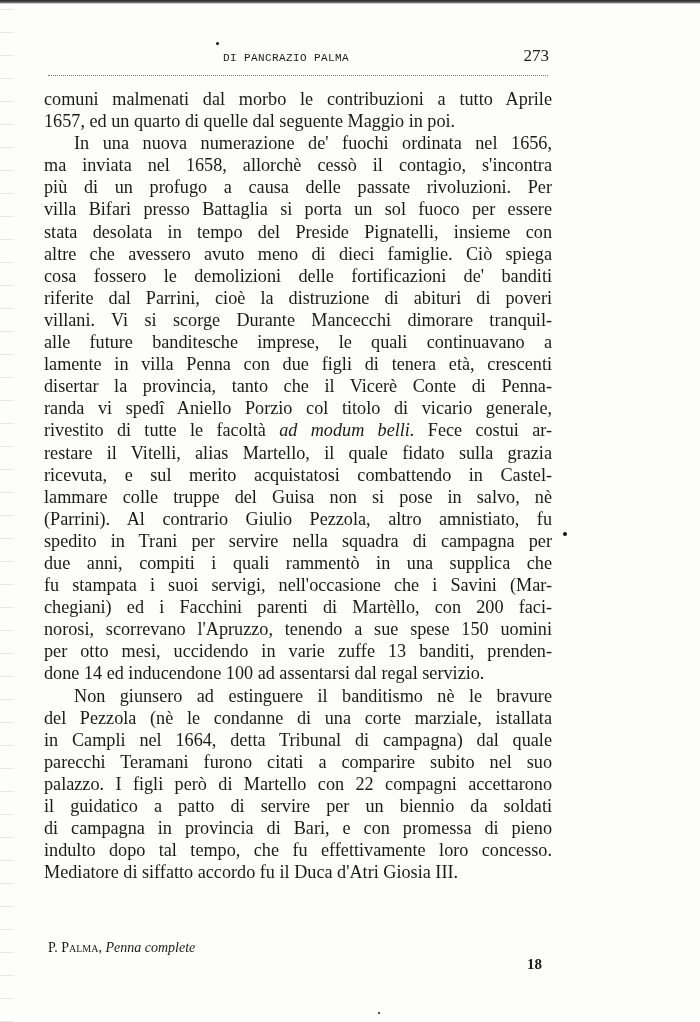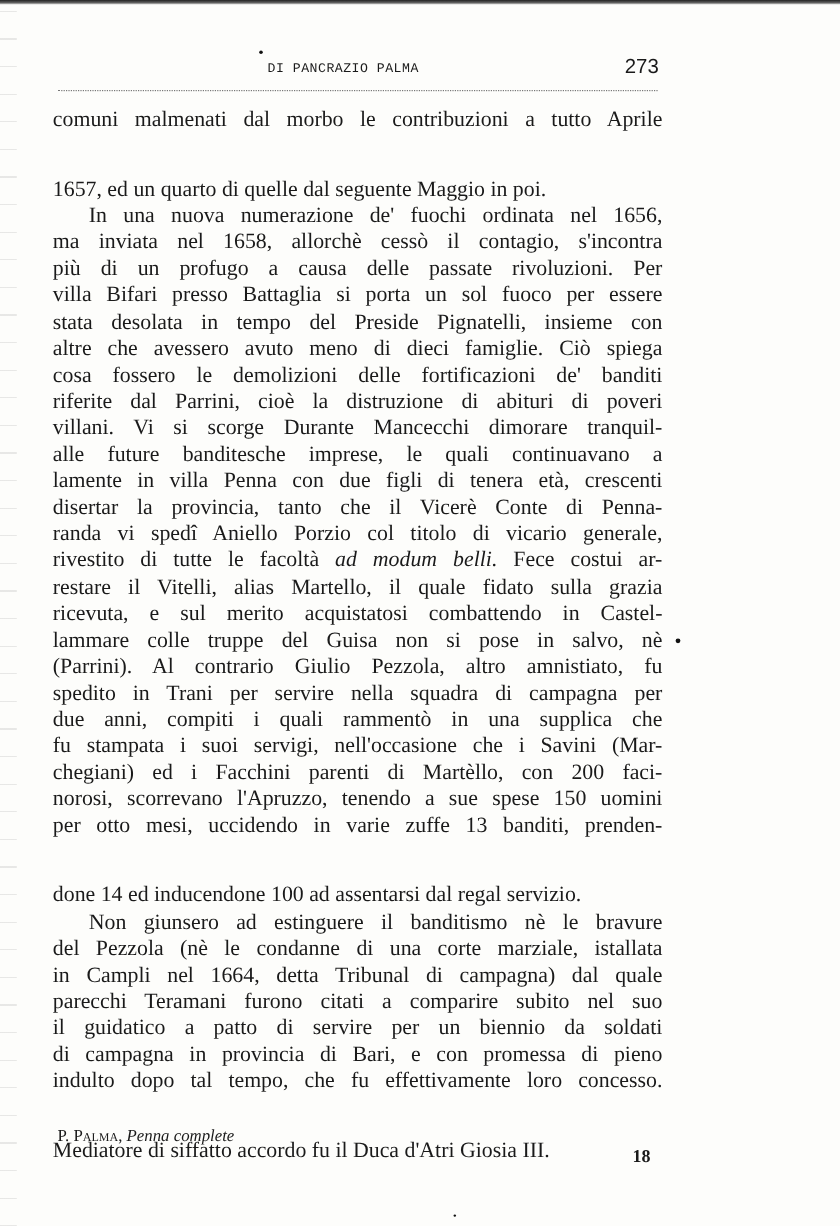--- a/index.html
+++ b/index.html
@@ -22,37 +22,37 @@
   .running-head {
     position: absolute; left: 45px; top: 48px; width: 500px; height: 22px;
   }
   .running-title {
     position: absolute; left: 178px; top: 4px;
     font-family: Liberation Mono, monospace;
     font-size: 11px; letter-spacing: 0.4px; font-variant: small-caps;
   }
   .page-number {
     position: absolute; right: -4px; top: -2px;
-    font-family: Liberation Sans, sans-serif;
+    font-family: Liberation Serif, serif;
     font-size: 17px;
   }
   .rule {
     position: absolute; left: 48px; top: 75px; width: 500px; height: 0;
     border-top: 1px dotted #777;
   }
   .body-text {
     position: absolute; left: 44px; top: 88px; width: 508px;
     font-family: "Liberation Serif", serif;
     font-size: 18.2px;
     line-height: 22.1px;
     text-align: justify;
   }
   .para { margin: 0; text-align: justify; }
   .line { display: block; text-align: justify; text-align-last: justify; white-space: nowrap; }
-  .line.last { text-align-last: left; margin-top: 36px; }
+  .line.last { text-align-last: left; }
   em { font-style: italic; }
   .footer {
     position: absolute; left: 48px; top: 940px; width: 494px; height: 20px;
     font-family: "Liberation Serif", serif;
   }
   .footer-author { position: absolute; left: 0; top: 0; font-size: 14px; }
   .footer-author .sc { font-variant: small-caps; }
   .footer-sig { position: absolute; right: 0; top: 0; font-size: 15px; font-weight: bold; margin-top: 16px; }
   .specks .sp { position: absolute; width: 4px; height: 4px; border-radius: 50%; background: #111; }
 </style>
@@ -98,20 +98,21 @@
     <span class="line">chegiani) ed i Facchini parenti di Martèllo, con 200 faci-</span>
     <span class="line">norosi, scorrevano l'Apruzzo, tenendo a sue spese 150 uomini</span>
     <span class="line">per otto mesi, uccidendo in varie zuffe 13 banditi, prenden-</span>
     <span class="line last">done 14 ed inducendone 100 ad assentarsi dal regal servizio.</span>
   </div>
   <div class="para">
     <span class="line" style="padding-left:30px">Non giunsero ad estinguere il banditismo nè le bravure</span>
     <span class="line">del Pezzola (nè le condanne di una corte marziale, istallata</span>
     <span class="line">in Campli nel 1664, detta Tribunal di campagna) dal quale</span>
     <span class="line">parecchi Teramani furono citati a comparire subito nel suo</span>
+    <span class="line">palazzo. I figli però di Martello con 22 compagni accettarono</span>
     <span class="line">il guidatico a patto di servire per un biennio da soldati</span>
     <span class="line">di campagna in provincia di Bari, e con promessa di pieno</span>
     <span class="line">indulto dopo tal tempo, che fu effettivamente loro concesso.</span>
     <span class="line last">Mediatore di siffatto accordo fu il Duca d'Atri Giosia III.</span>
   </div>
 </div>
 
 <div class="footer">
   <span class="footer-author"><span>P. </span><span class="sc">Palma</span><span>, </span><em>Penna complete</em></span>
   <span class="footer-sig">18</span>

